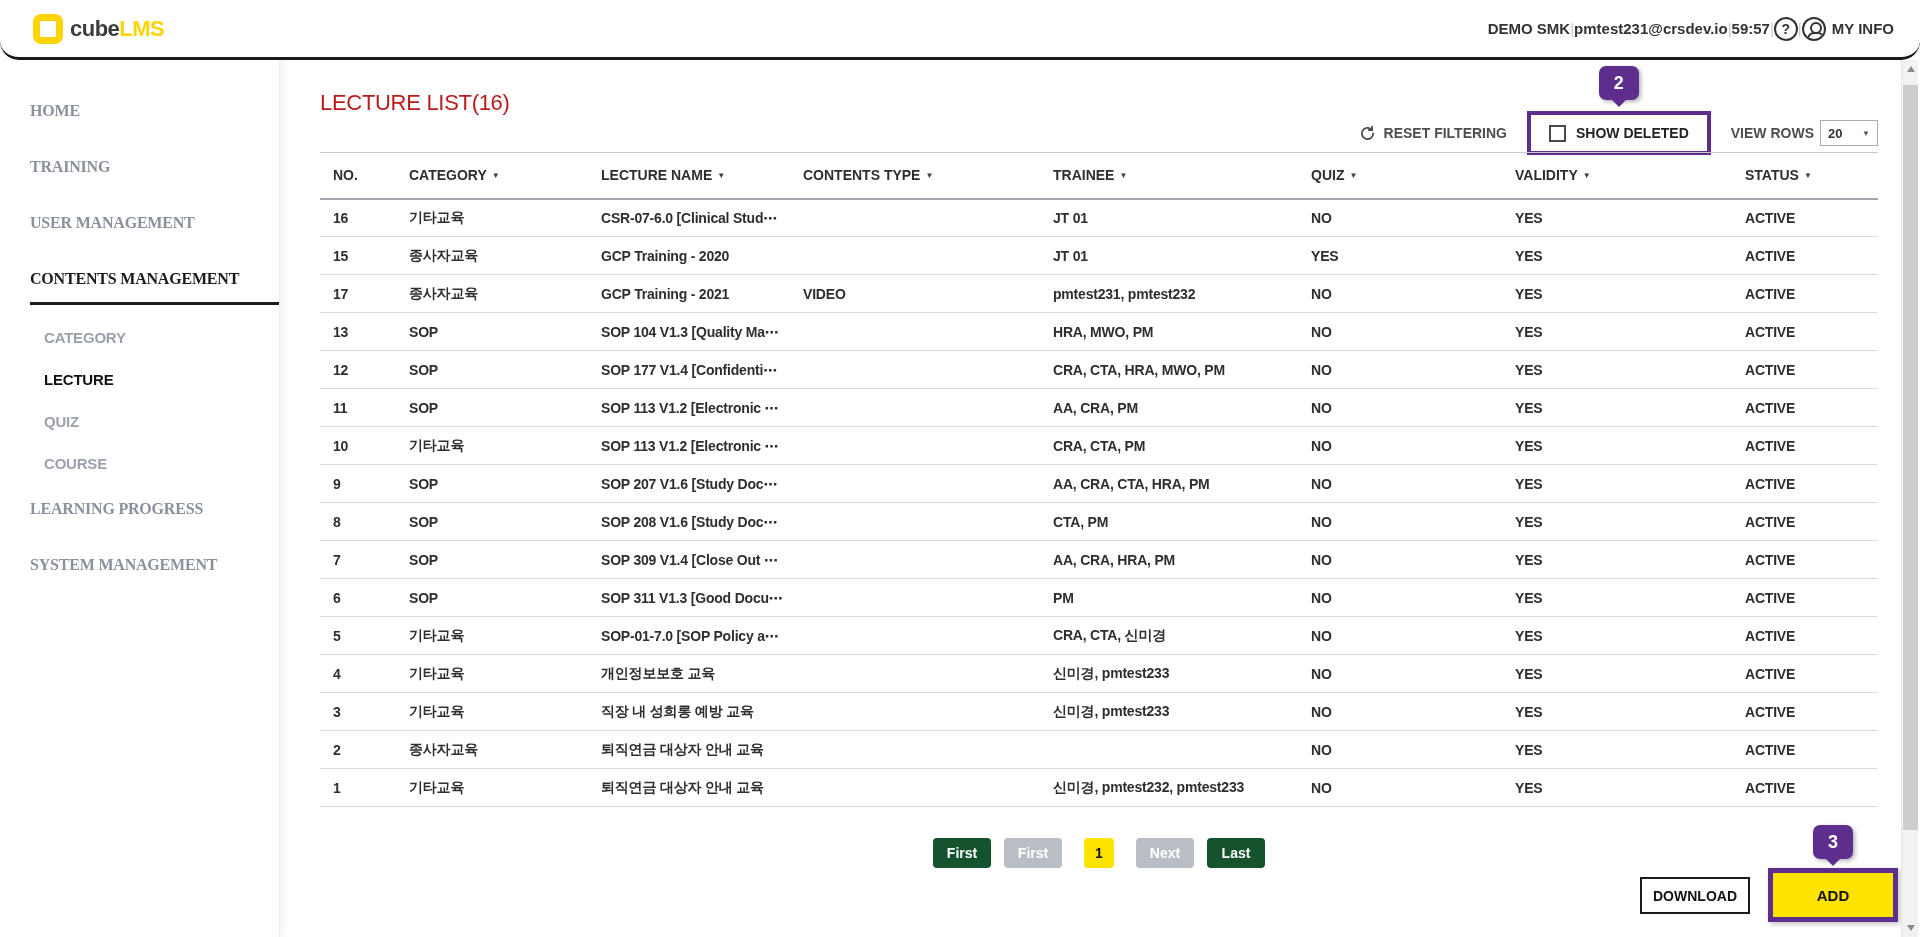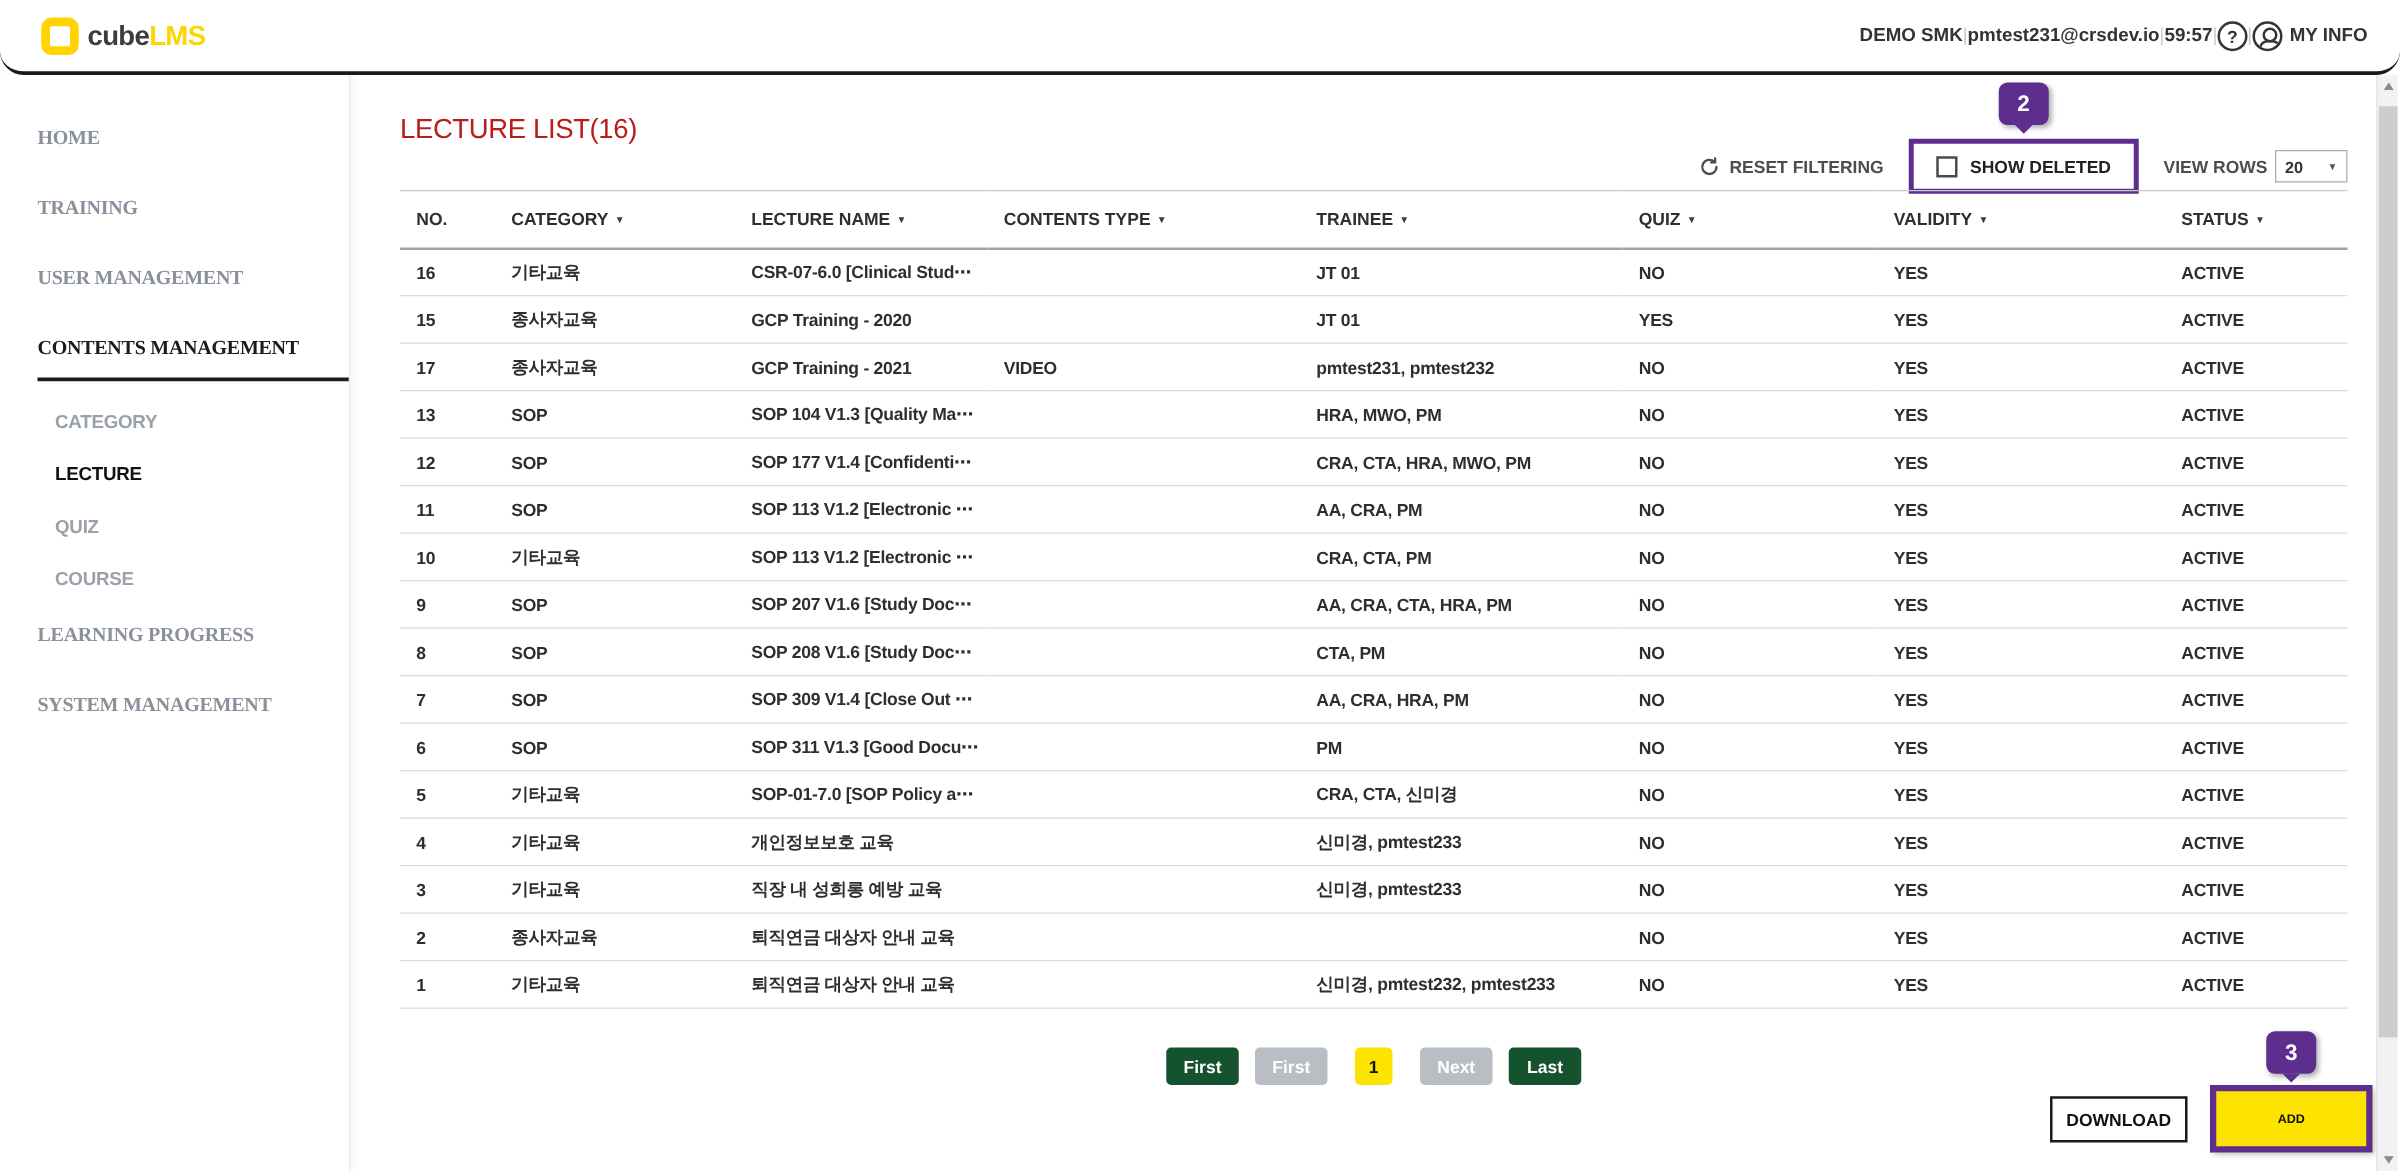--- a/index.html
+++ b/index.html
@@ -135,21 +135,21 @@
     position:absolute; left:1360px; top:817px; width:110px; height:37px;
     background:#fff; border:2px solid #1a1a1a; font-family:inherit;
     font-size:14px; font-weight:bold; color:#111; cursor:pointer;
   }
   .add-wrap {
     position:absolute; left:1488px; top:808px; width:130px; height:54px;
     border:5px solid #5d2e8e; background:#fce300;
     display:flex; align-items:center; justify-content:center; cursor:pointer;
     box-shadow:2px 2px 5px rgba(0,0,0,0.25);
   }
-  .add-label { font-size:10px; font-weight:bold; color:#111; }
+  .add-label { font-size:15px; font-weight:bold; color:#111; }
   .badge-3 { top:-48px; }
   
   .scrollbar {
     position:absolute; right:2px; top:60px; width:17px; height:877px;
     background:#f2f2f2; border-left:1px solid #e3e3e3; z-index:6;
   }
   .sb-arrow {
     position:absolute; left:0; width:17px; height:17px;
     display:flex; align-items:center; justify-content:center; cursor:pointer;
   }

